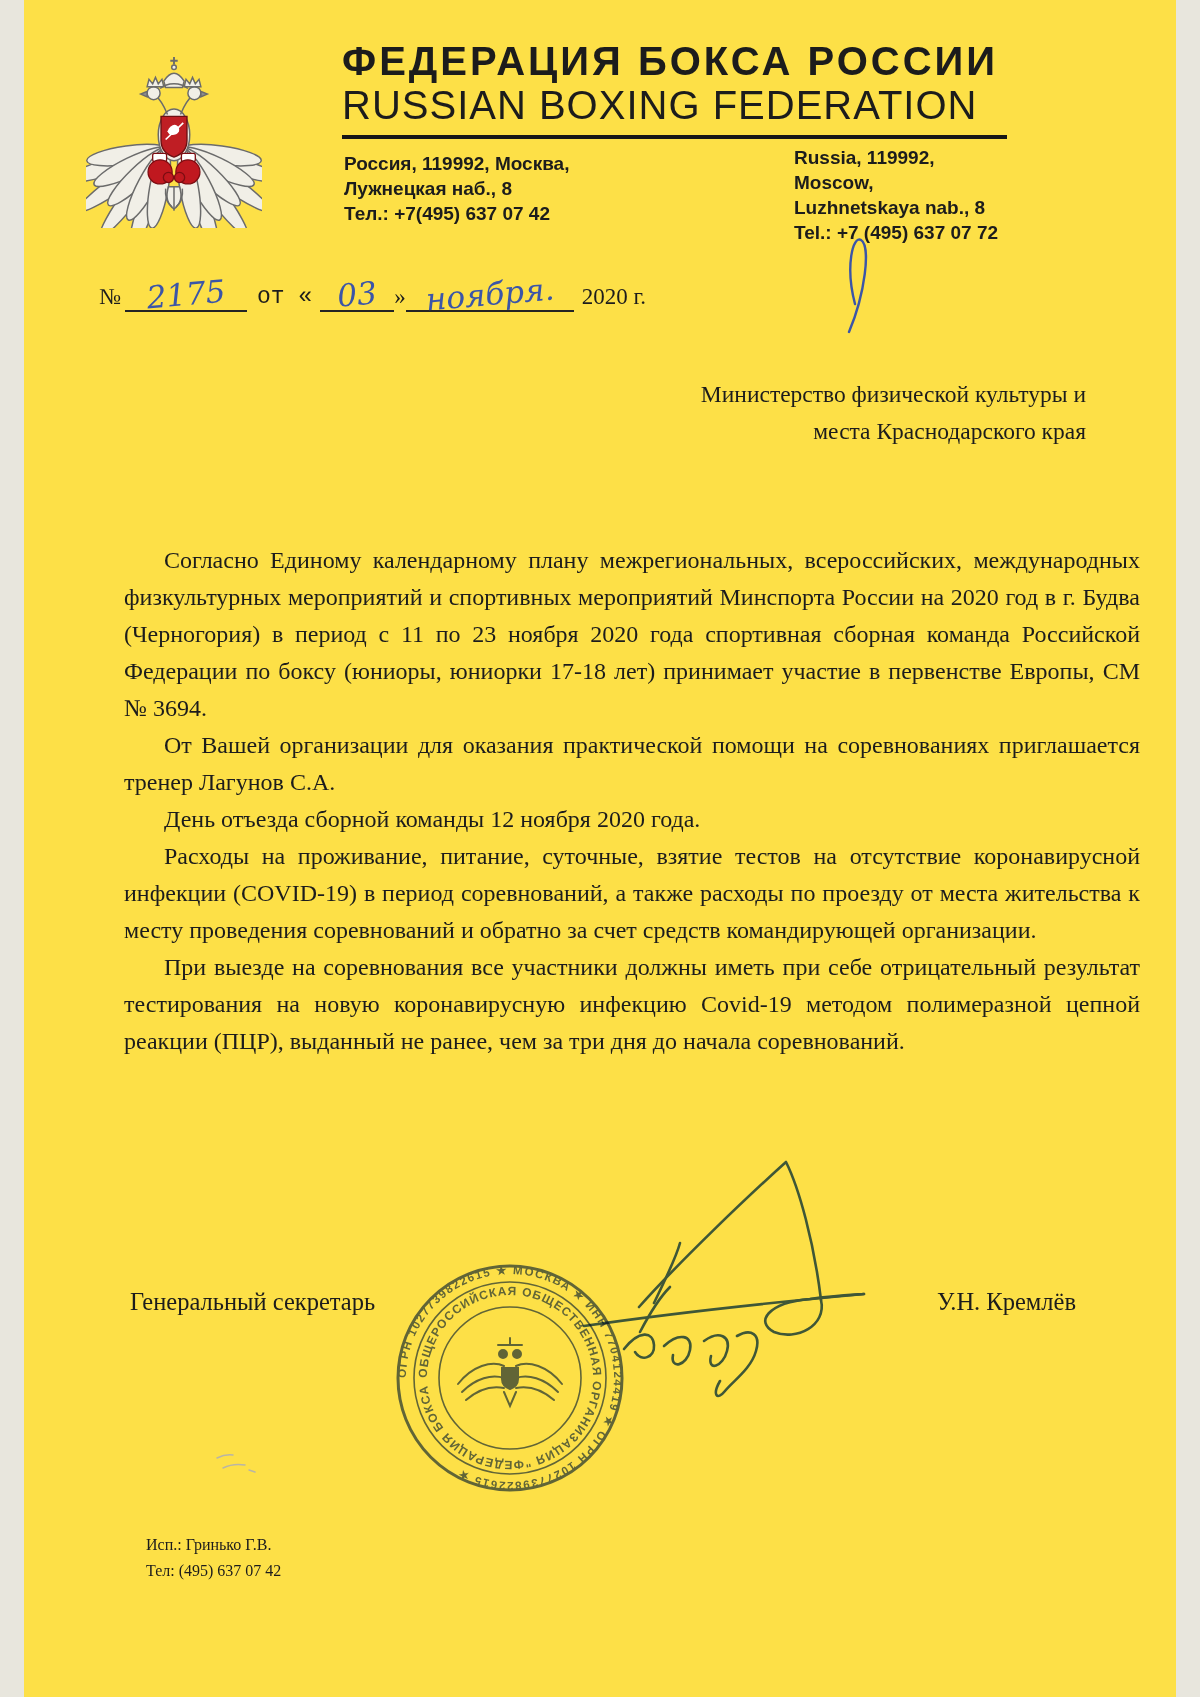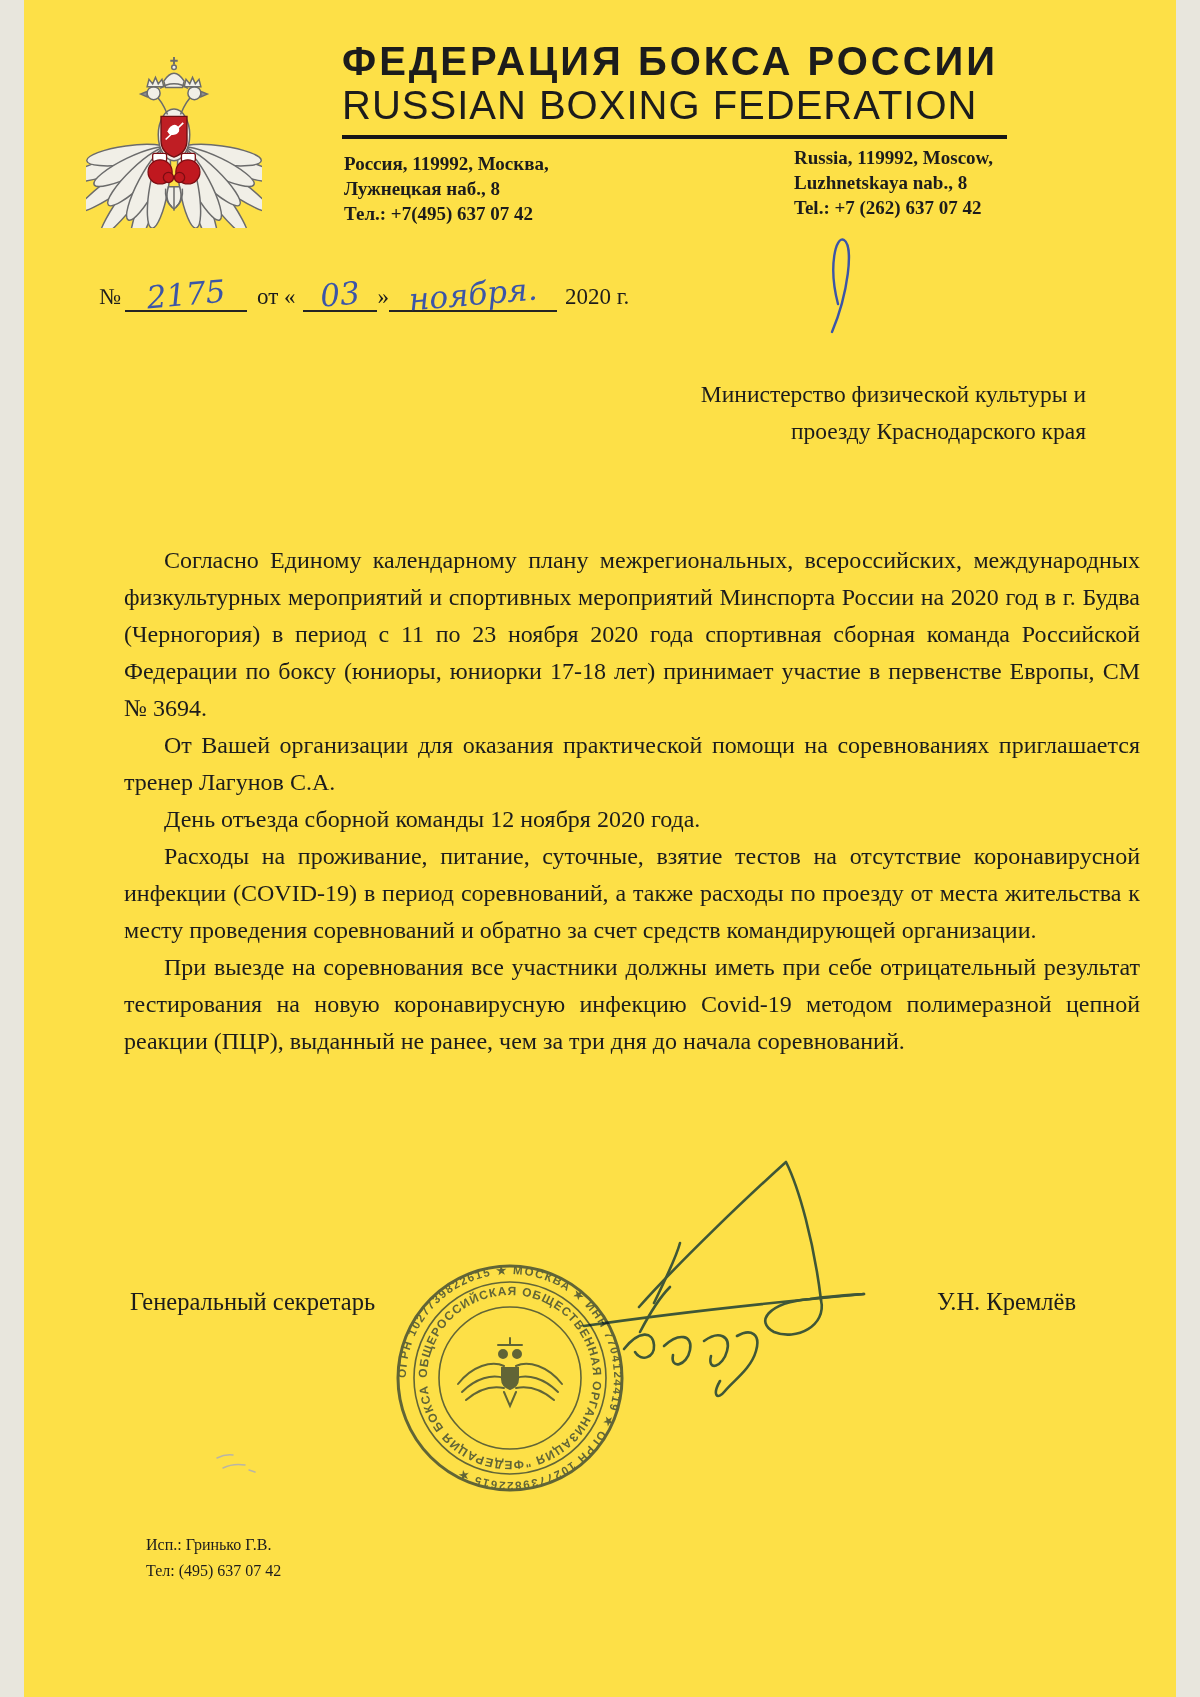--- a/index.html
+++ b/index.html
@@ -6,21 +6,21 @@
   .page{position:relative;width:1152px;height:1697px;margin:0 auto;background:#fde047;overflow:hidden;
         font-family:"Liberation Serif",serif;color:#1c1c1c;}
   
   .emblem{position:absolute;left:62px;top:38px;width:176px;height:190px;}
   .header-text{position:absolute;left:318px;top:40px;width:668px;}
   .title-ru{font-family:"Liberation Sans",sans-serif;font-weight:bold;font-size:40px;
             letter-spacing:3px;white-space:nowrap;line-height:1.05;}
   .title-en{font-family:"Liberation Sans",sans-serif;font-weight:normal;font-size:40px;
             letter-spacing:1px;white-space:nowrap;line-height:1.05;margin-top:2px;}
   .rule{height:4px;background:#161616;margin-top:9px;width:665px;}
-  .addresses{position:relative;margin-top:10px;height:80px;font-family:Liberation Serif, serif;
+  .addresses{position:relative;margin-top:10px;height:80px;font-family:Liberation Sans, sans-serif;
              font-weight:bold;font-size:19px;line-height:25px;}
   .addr-left{position:absolute;left:2px;top:2px;}
   .addr-right{position:absolute;left:452px;top:-4px;}
   
   .ref-line{position:absolute;left:75px;top:276px;display:flex;align-items:flex-end;
             font-size:23px;white-space:nowrap;}
   .slot{position:relative;border-bottom:2px solid #242424;height:34px;}
   .slot1{width:122px;margin-left:4px;}
   .slot2{width:74px;margin-left:8px;}
   .slot3{width:168px;}
@@ -121,47 +121,47 @@
     <div class="rule"></div>
     <div class="addresses">
       <div class="addr-left">
         <div>Россия, 119992, Москва,</div>
         <div>Лужнецкая наб., 8</div>
         <div>Тел.: +7(495) 637 07 42</div>
       </div>
       <div class="addr-right">
         <div>Russia, 119992, Moscow,</div>
         <div>Luzhnetskaya nab., 8</div>
-        <div>Tel.: +7 (262) 637 07 42</div>
+        <div>Tel.: +7 (495) 637 07 72</div>
       </div>
     </div>
   </div>
 
   <div class="ref-line">
     <span class="ref-static">№</span>
     <span class="slot slot1">
       <span class="hand">2175</span>
     </span>
-    <span class="ref-static" style="margin-left:10px;">от «</span>
+    <span class="ref-static" style="margin-left:10px;font-family:Liberation Mono, monospace;">от «</span>
     <span class="slot slot2">
       <span class="hand">03</span>
     </span>
     <span class="ref-static">»</span>
     <span class="slot slot3">
       <span class="hand">ноября.</span>
       <svg class="month-flourish" viewBox="0 0 130 110">
         <path d="M88,108 C104,70 110,22 100,16 C92,11 84,42 94,80" fill="none" stroke="#3b55a8" stroke-width="2.4" stroke-linecap="round"></path>
       </svg>
     </span>
     <span class="ref-static" style="margin-left:8px;">2020 г.</span>
   </div>
 
   <div class="recipient">
     <div>Министерство физической культуры и</div>
-    <div>проезду Краснодарского края</div>
+    <div>места Краснодарского края</div>
   </div>
 
   <div class="body-text">
     <p>Согласно Единому календарному плану межрегиональных, всероссийских, международных физкультурных мероприятий и спортивных мероприятий Минспорта России на 2020 год в г. Будва (Черногория) в период с 11 по 23 ноября 2020 года спортивная сборная команда Российской Федерации по боксу (юниоры, юниорки 17-18 лет) принимает участие в первенстве Европы, СМ № 3694.</p>
     <p>От Вашей организации для оказания практической помощи на соревнованиях приглашается тренер Лагунов С.А.</p>
     <p>День отъезда сборной команды 12 ноября 2020 года.</p>
     <p>Расходы на проживание, питание, суточные, взятие тестов на отсутствие коронавирусной инфекции (COVID-19) в период соревнований, а также расходы по проезду от места жительства к месту проведения соревнований и обратно за счет средств командирующей организации.</p>
     <p>При выезде на соревнования все участники должны иметь при себе отрицательный результат тестирования на новую коронавирусную инфекцию Covid-19 методом полимеразной цепной реакции (ПЦР), выданный не ранее, чем за три дня до начала соревнований.</p>
   </div>
 

